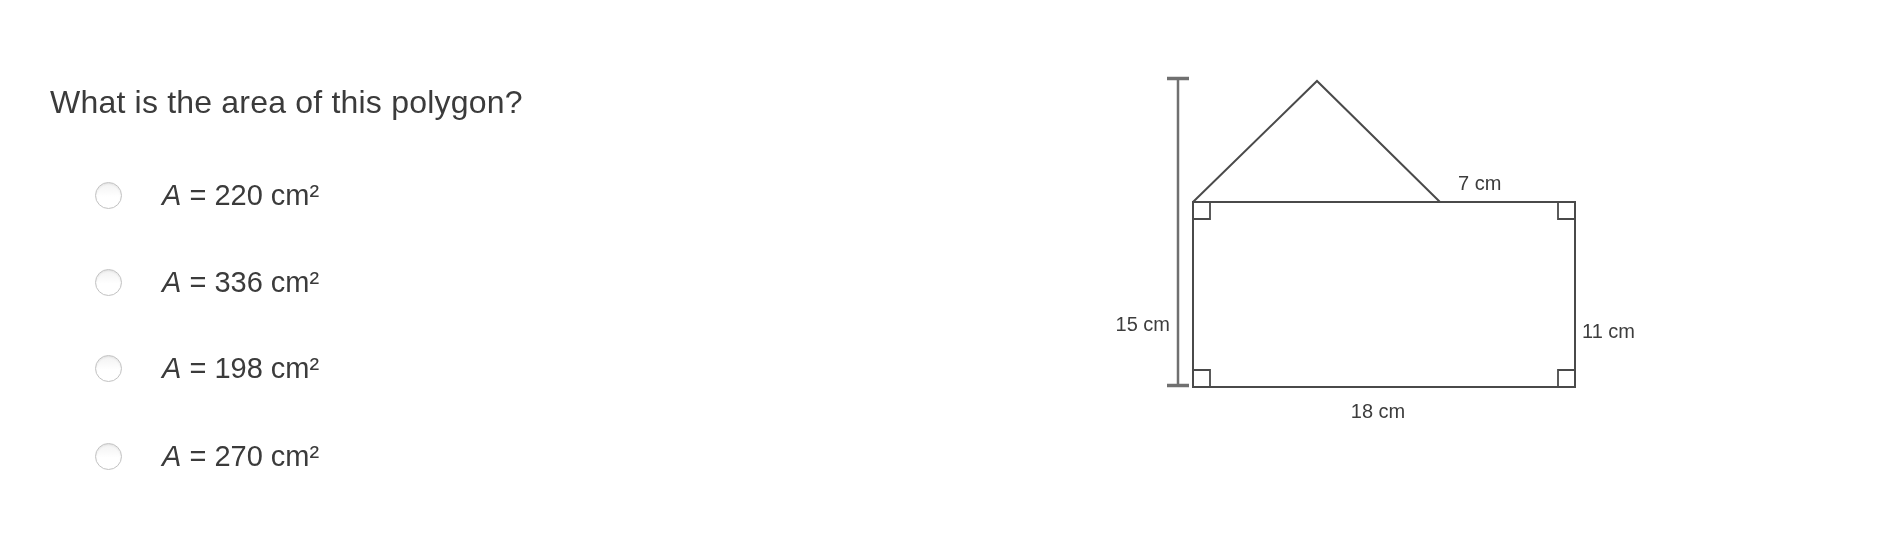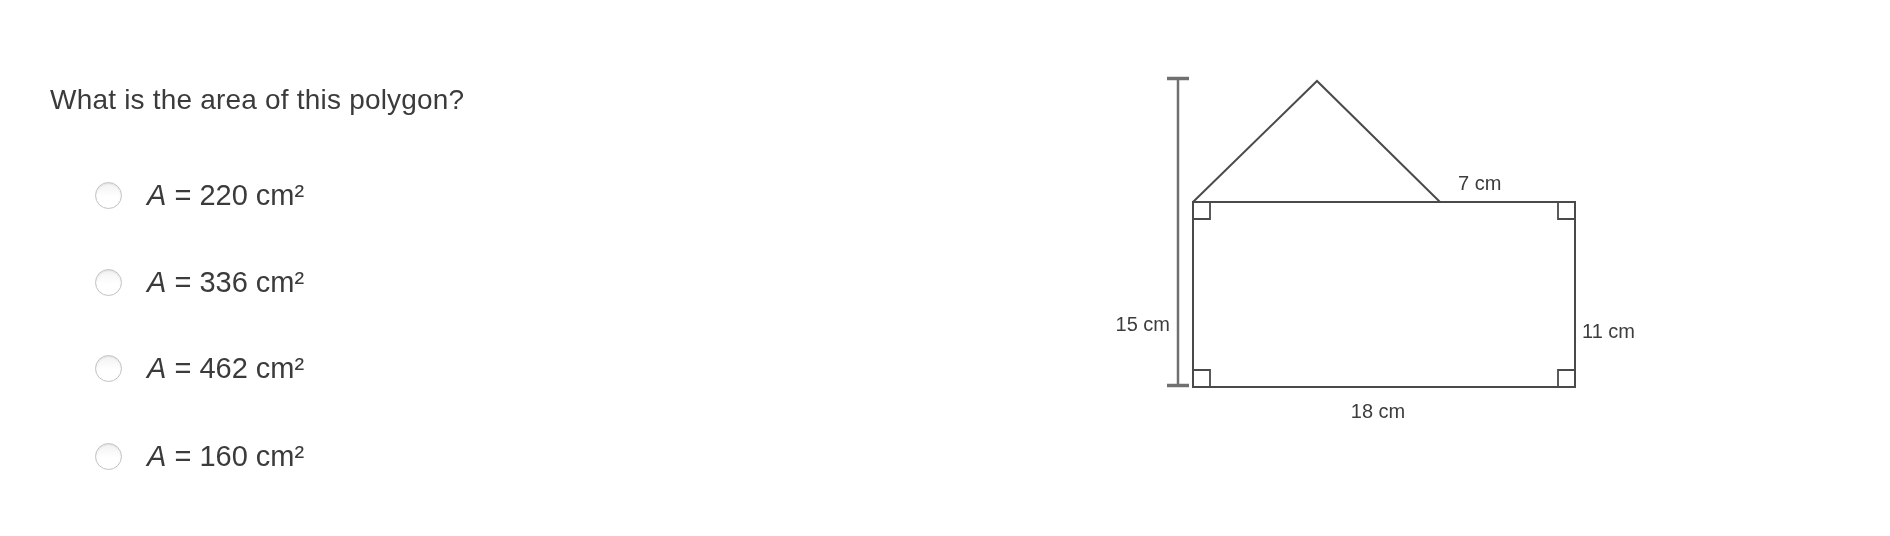--- a/index.html
+++ b/index.html
@@ -8,21 +8,21 @@
     position: relative;
     font-family: "Liberation Sans", "DejaVu Sans", sans-serif;
     color: #3d3d3d;
     -webkit-font-smoothing: antialiased;
   }
 
   .question-title {
     position: absolute;
     left: 50px;
     top: 84px;
-    font-size: 28px;
+    font-size: 32px;
     font-weight: 400;
     color: #3b3b3b;
     letter-spacing: 0.2px;
   }
 
   .options {
     position: absolute;
     left: 95px;
     top: 178px;
   }
@@ -45,21 +45,21 @@
     height: 27px;
     border-radius: 50%;
     border: 1px solid #c2c2c2;
     background: linear-gradient(to bottom, #f2f2f2 0%, #ffffff 55%);
     box-shadow: inset 0 1px 2px rgba(0,0,0,0.08);
     flex: 0 0 auto;
     cursor: pointer;
   }
 
   .option-label {
-    margin-left: 25px;
+    margin-left: 40px;
     font-size: 29px;
     color: #3b3b3b;
     cursor: pointer;
   }
   .option-label .var { font-style: italic; }
 
   .figure {
     position: absolute;
     left: 1050px;
     top: 50px;
@@ -85,26 +85,26 @@
     <div class="option-label"><span class="var">A</span><span> = 220 cm²</span></div>
   </div>
 
   <div class="option-row">
     <div class="radio"></div>
     <div class="option-label"><span class="var">A</span><span> = 336 cm²</span></div>
   </div>
 
   <div class="option-row">
     <div class="radio"></div>
-    <div class="option-label"><span class="var">A</span><span> = 462 cm²</span></div>
+    <div class="option-label"><span class="var">A</span><span> = 198 cm²</span></div>
   </div>
 
   <div class="option-row">
     <div class="radio"></div>
-    <div class="option-label"><span class="var">A</span><span> = 160 cm²</span></div>
+    <div class="option-label"><span class="var">A</span><span> = 270 cm²</span></div>
   </div>
 
 </div>
 
 <div class="figure">
   <svg width="640" height="400" viewBox="0 0 640 400">
 
     <g stroke="#707070" fill="none">
       <line x1="128" y1="29" x2="128" y2="336" stroke-width="2.5"></line>
       <line x1="117" y1="28.5" x2="139" y2="28.5" stroke-width="3.5"></line>

